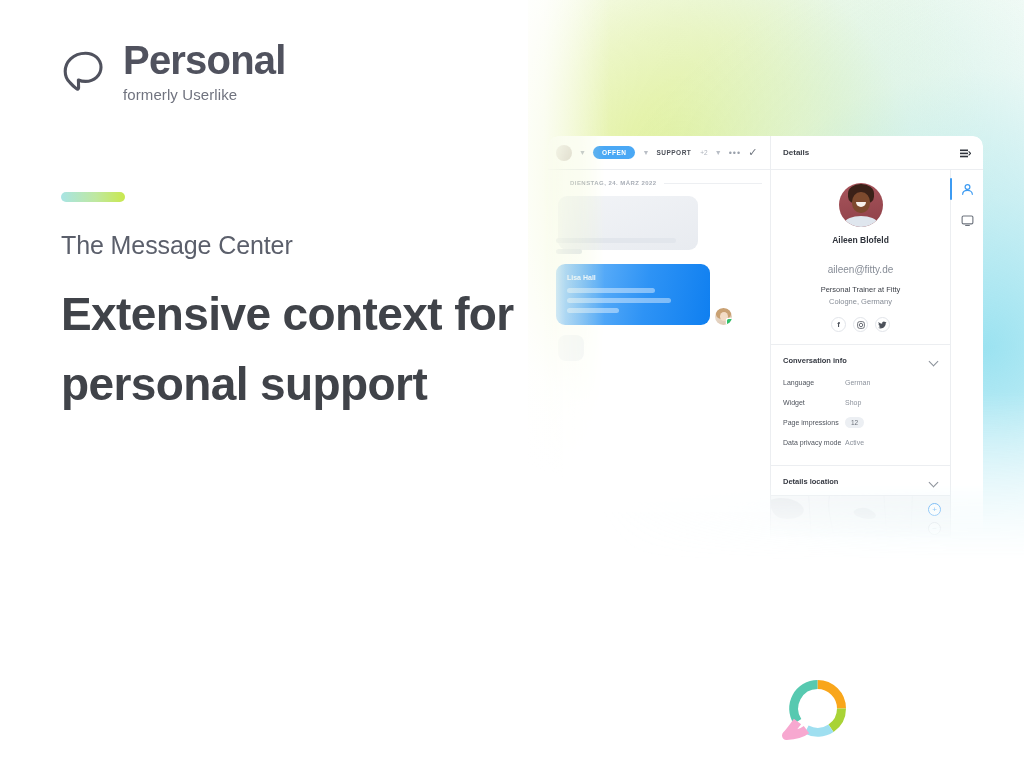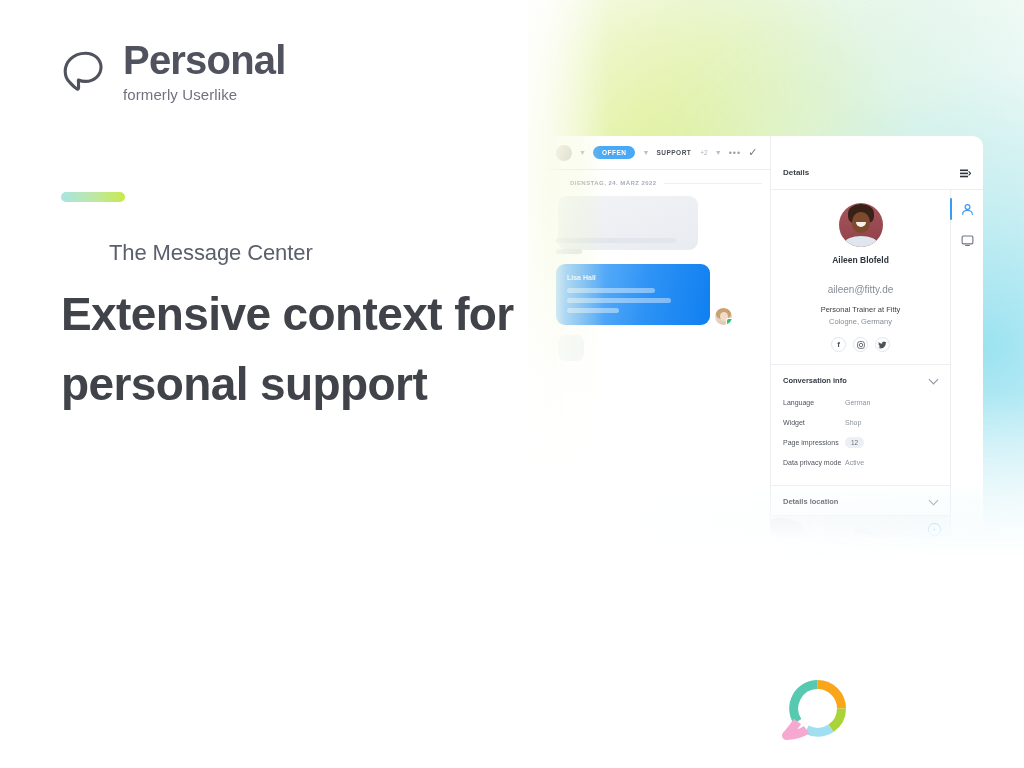--- a/index.html
+++ b/index.html
@@ -34,21 +34,21 @@
   .logo-bubble { width:46px; height:46px; position:relative; flex:0 0 auto; }
   .logo-text-wrap { margin-left:16px; }
   .logo-word { font-size:40px; font-weight:bold; color:#50525e; letter-spacing:-0.8px; line-height:1; }
   .logo-sub { font-size:15px; color:#70737f; margin-top:6px; letter-spacing:0.1px; text-align:left; }
 
   .accent-bar {
     position:absolute; left:61px; top:192px; width:64px; height:10px; border-radius:6px;
     background: linear-gradient(90deg, #a8e4e4 0%, #bfe89f 55%, #c9e84e 100%);
   }
   .eyebrow {
-    position:absolute; left:61px; top:240px; font-size:22px; color:#5b5f6b; letter-spacing:-0.1px;margin-left:48px;
+    position:absolute; left:61px; top:231px; font-size:25px; color:#5b5f6b; letter-spacing:-0.1px;
   }
   .headline {
     position:absolute; left:61px; top:280px; width:470px;
     font-size:46px; font-weight:bold; color:#404349; line-height:1.52; letter-spacing:-0.6px;
   }
 
   
   .app-card {
     position:absolute; left:548px; top:136px; width:435px; height:404px;
     background:#fff; border-radius:10px 10px 0 0;
@@ -106,42 +106,42 @@
   .msg-avatar { position:relative; width:17px; height:17px; border-radius:50%; overflow:hidden;
     background:linear-gradient(150deg,#f0e4da,#d9c3ab); box-shadow:0 0 0 1.5px #fff; flex:0 0 auto; }
   .msg-avatar .hair { position:absolute; left:1px; top:0; width:15px; height:11px; border-radius:50% 50% 40% 40%; background:#c9a173; }
   .msg-avatar .face { position:absolute; left:4.5px; top:4px; width:8px; height:9px; border-radius:50%; background:#f3dcc6; }
   .online-dot { position:absolute; right:-1px; bottom:0px; width:6px; height:6px; border-radius:1.5px; background:#2fc06a; box-shadow:0 0 0 1.2px #fff; }
   .ghost-bubble { margin:10px 0 0 10px; width:26px; height:26px; border-radius:8px; background:#f4f6f8; }
 
   
   .details-pane { flex:1; display:flex; flex-direction:column; border-left:1px solid #eceef1; background:#fff; }
   .details-head { height:34px; display:flex; align-items:center; justify-content:space-between;
-    padding:0 12px; border-bottom:1px solid #eceef1;margin-top:20px; }
+    padding:0 12px; border-bottom:1px solid #eceef1; }
   .details-title { font-size:8px; font-weight:bold; color:#3b3f47; }
   .details-main { flex:1; display:flex; min-height:0; }
   .details-scroll { flex:1; min-width:0; }
 
   .profile { padding:13px 10px 12px; text-align:center; border-bottom:1px solid #eceef1; }
   .avatar-big { width:44px; height:44px; border-radius:50%; margin:0 auto 8px; position:relative; overflow:hidden;
     background:linear-gradient(170deg,#a8555c 0%, #8e4048 100%); }
   .avatar-big .ahair { position:absolute; left:9px; top:1px; width:26px; height:20px; border-radius:48% 48% 36% 36%; background:#3a2118; }
   .avatar-big .aface { position:absolute; left:13px; top:9px; width:18px; height:21px; border-radius:48%; background:#7d4a2e; }
   .avatar-big .asmile { position:absolute; left:17px; top:19px; width:10px; height:5px; border-radius:0 0 8px 8px; background:#f7f2ec; }
   .avatar-big .ashirt { position:absolute; left:6px; bottom:-2px; width:32px; height:13px; border-radius:50% 50% 0 0; background:#dfe6ee; }
   .p-name { font-size:8.5px; font-weight:bold; color:#2f333b; }
   .p-mail { font-size:10px; color:#878d97; margin-top:19px; }
   .p-role { font-size:7.5px; font-weight:normal; color:#3b3f47; margin-top:10px; }
   .p-loc  { font-size:7.5px; color:#878d97; margin-top:3px; }
   .socials { display:flex; justify-content:center; gap:7px; margin-top:11px; }
   .soc { width:15px; height:15px; border-radius:50%; border:1px solid #e2e5ea; display:flex;
     align-items:center; justify-content:center; color:#4c515a; font-size:8px; font-weight:bold; }
 
   .section { border-bottom:1px solid #eceef1; }
-  .section-head { display:flex; align-items:flex-start; justify-content:space-between; padding:11px 12px 9px; }
+  .section-head { display:flex; align-items:center; justify-content:space-between; padding:11px 12px 9px; }
   .section-title { font-size:7.5px; font-weight:bold; color:#343841; }
   .chev { width:8px; height:5px; position:relative; }
   .chev::before { content:""; position:absolute; left:0; top:0; width:6px; height:6px;
     border-right:1.2px solid #8a9099; border-bottom:1.2px solid #8a9099; transform:rotate(45deg); }
   .info-rows { padding:0 12px 11px; }
   .info-row { display:flex; align-items:center; min-height:16px; margin-bottom:4px; }
   .info-k { width:62px; flex:0 0 62px; font-size:7px; color:#4e535c; }
   .info-v { font-size:7px; color:#8c929c; }
   .count-badge { background:#eceff3; color:#6b7079; font-size:6.5px; border-radius:8px; padding:2px 6px; }
 

